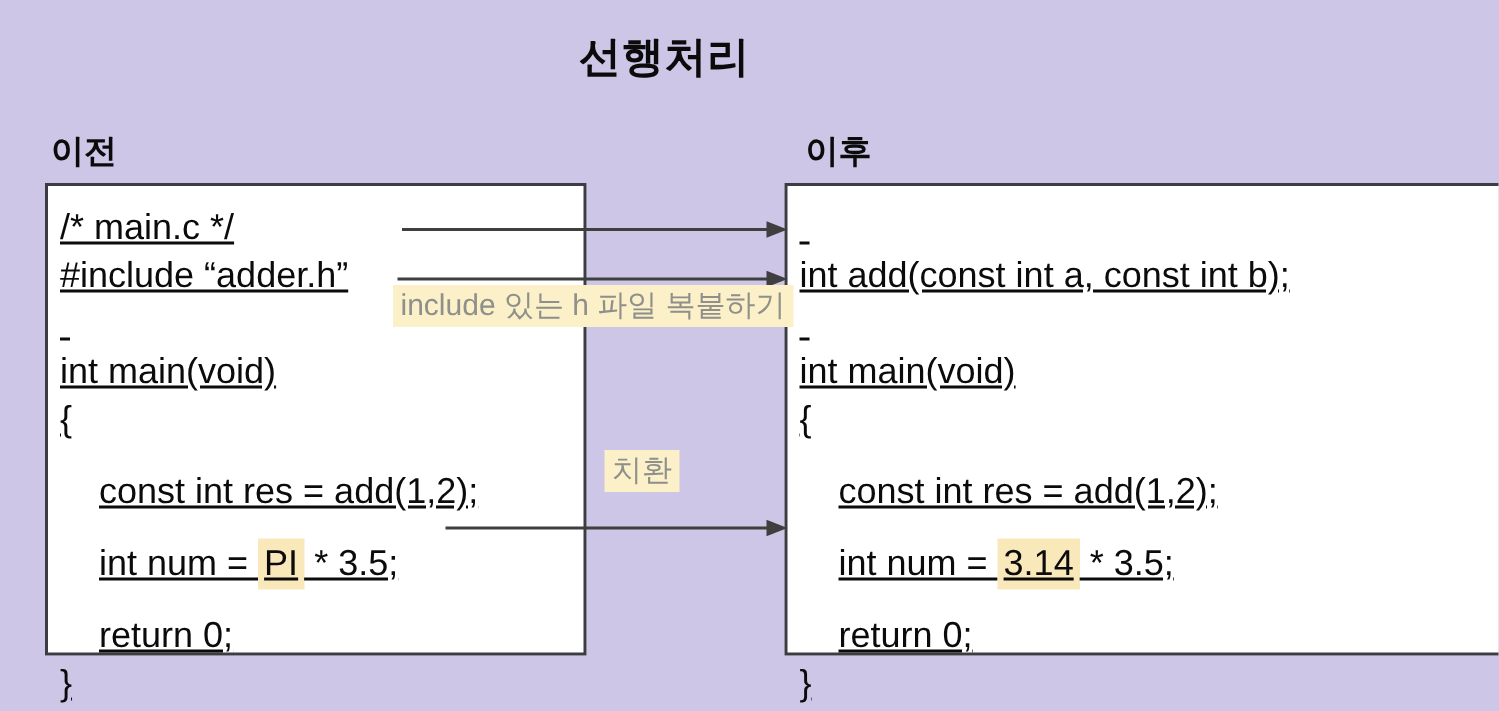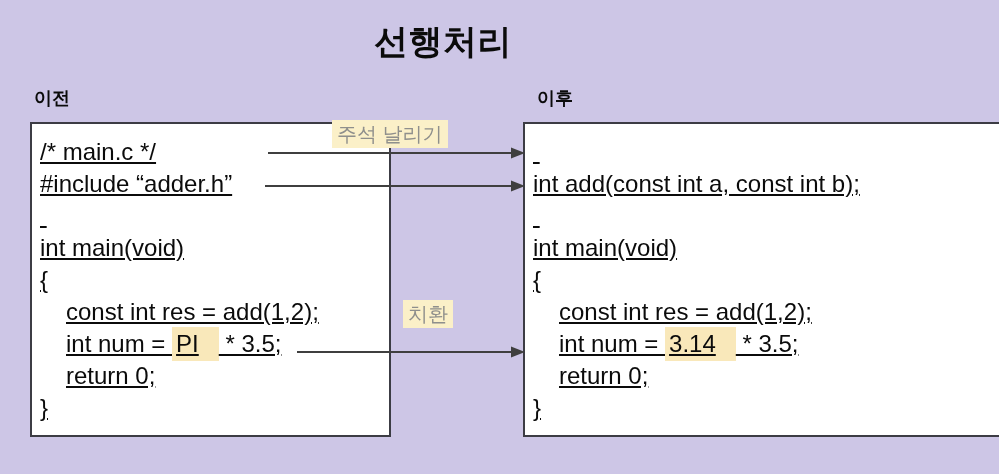--- a/index.html
+++ b/index.html
@@ -15,41 +15,41 @@
   html,body{margin:0;padding:0;}
   body{background:var(--bg);}
   .stage{
     position:relative;width:999px;height:474px;overflow:hidden;
     background:var(--bg);
     font-family:"Liberation Sans","DejaVu Sans",sans-serif;
     color:var(--ink);
   }
   .title{
     position:absolute;left:293px;top:19px;width:300px;
-    text-align:center;font-size:34px;font-weight:700;
+    text-align:center;font-size:28px;font-weight:700;
     letter-spacing:0.5px;
   }
   .panel-header{
-    position:absolute;top:86px;font-size:18px;font-weight:700;
+    position:absolute;top:86px;font-size:22px;font-weight:700;
   }
   .panel-header.before{left:34px;}
   .panel-header.after{left:537px;text-align:right;}
   .panel{
     position:absolute;top:122px;height:315px;box-sizing:border-box;
     background:var(--panel-bg);border:2px solid var(--panel-border);
     z-index:1;
   }
   .panel.before{left:30px;width:361px;}
   .panel.after{left:523px;width:486px;}
   .code{
     margin:12px 0 0 8px;
     font-size:24px;line-height:32px;white-space:pre;text-decoration:underline;
   }
-  .code-line.indent{padding-left:26px;}
-  .hl{background:var(--hl);padding:3px 20px 4px 4px;}
+  .code-line.indent{padding-left:26px;margin-top:16px;}
+  .hl{background:var(--hl);padding:3px 4px 4px 4px;}
   svg.arrows{
     position:absolute;left:0;top:0;z-index:2;pointer-events:none;
   }
   .note{
     position:absolute;z-index:3;white-space:nowrap;
     background:var(--note-bg);color:var(--note-text);
     font-size:20px;line-height:26px;padding:1px 5px;
   }
   .note.comment-removal{left:332px;top:120px;}
   .note.include-paste{left:262px;top:190px;}
@@ -81,16 +81,16 @@
     <g stroke="var(--arrow)" fill="var(--arrow)">
       <line x1="265" y1="186" x2="512" y2="186" stroke-width="2"></line>
       <polygon points="511,180.5 525,186 511,191.5" stroke="none"></polygon>
     </g>
     <g stroke="var(--arrow)" fill="var(--arrow)">
       <line x1="297" y1="352" x2="512" y2="352" stroke-width="2"></line>
       <polygon points="511,346.5 525,352 511,357.5" stroke="none"></polygon>
     </g>
   </svg>
 
-  <div class="note comment-removal">주석 날리기</div>
+  <div class="note include-paste">include 있는 h 파일 복붙하기</div>
   <div class="note substitution">치환</div>
 
 </div>
 
 </body></html>

